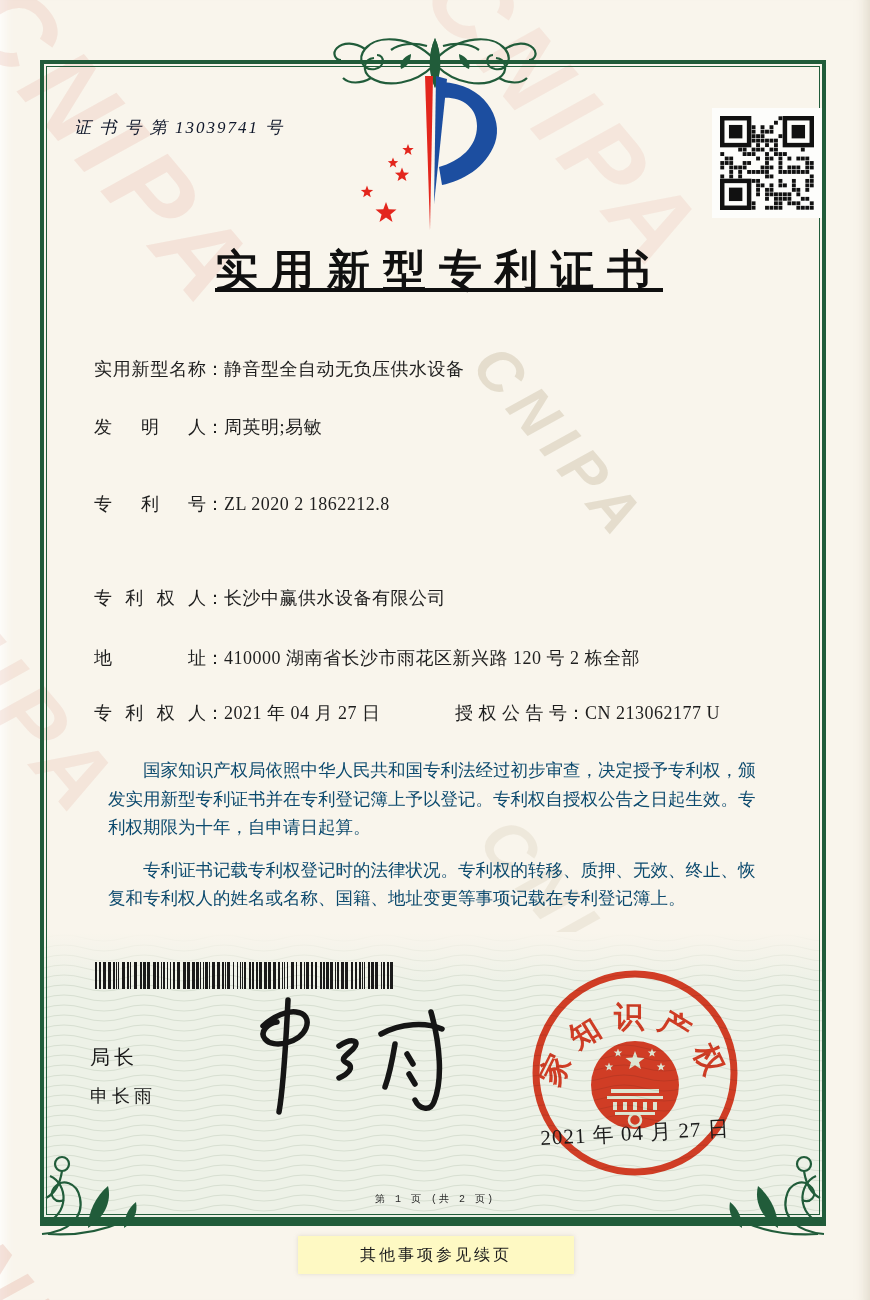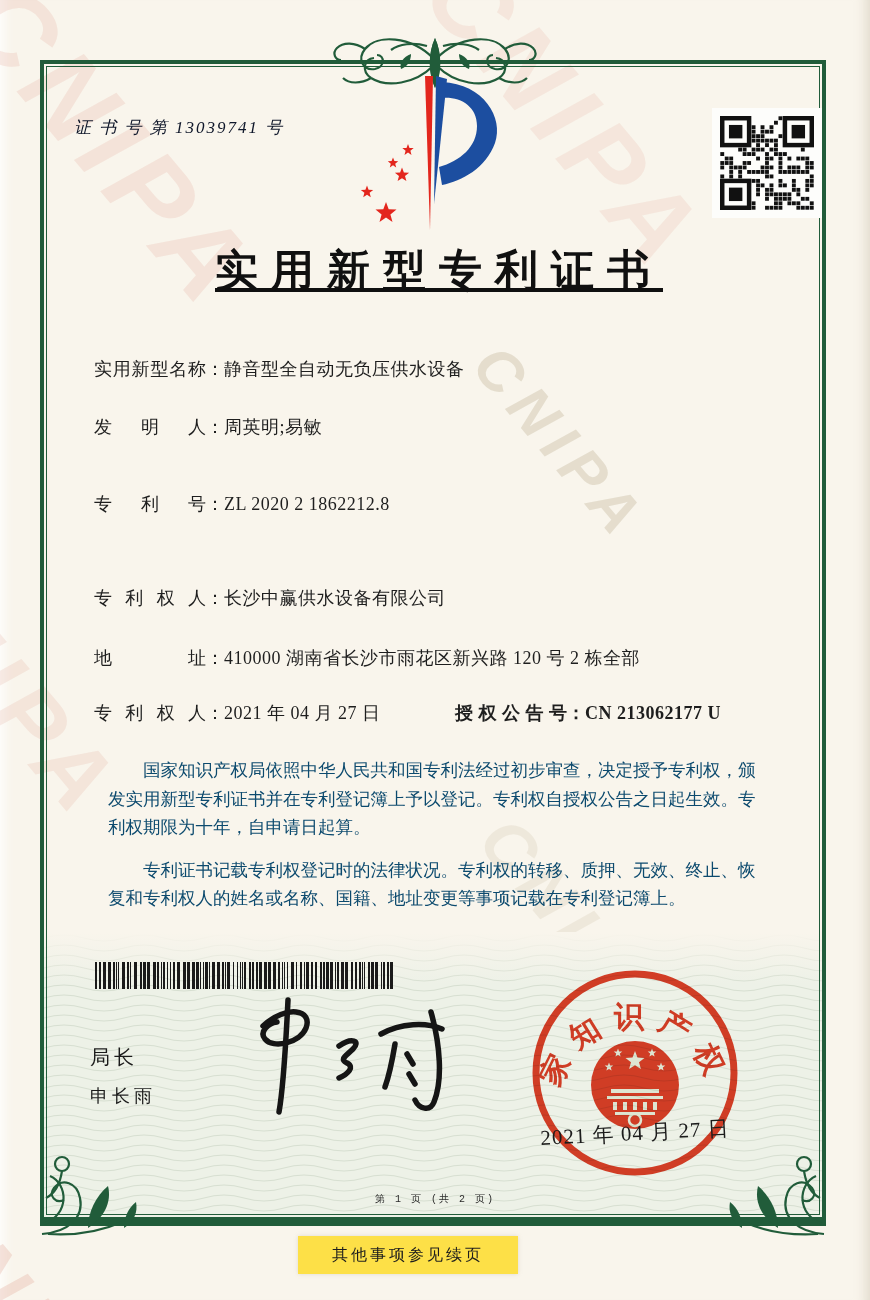--- a/index.html
+++ b/index.html
@@ -26,37 +26,37 @@
   .qr-box{position:absolute;left:712px;top:108px;width:110px;height:110px;background:#fdfdfb;}
   .qr-box svg{position:absolute;left:8px;top:8px;}
   .logo{position:absolute;left:350px;top:72px;}
   .title{position:absolute;left:4px;top:242px;width:100%;text-align:center;
          font-size:43px;font-weight:700;letter-spacing:13px;color:#101010;text-decoration:underline;}
   
   .field{position:absolute;left:94px;width:700px;font-size:18px;color:#1e1e1e;}
   .flabel{display:inline-block;width:112px;text-align:justify;text-align-last:justify;vertical-align:top;}
   .fcolon{display:inline-block;}
   .fvalue{display:inline-block;letter-spacing:.5px;}
-  .grant-no{position:absolute;left:361px;top:0;font-weight:bold;}
+  .grant-no{position:absolute;left:361px;top:0;}
   
   .body-text{position:absolute;left:94px;top:742px;width:686px;}
   .body-text p{margin:14px;text-indent:2em;font-size:17.5px;line-height:28.5px;color:#0c4a6e;}
   
   .barcode{position:absolute;left:95px;top:962px;}
   .director-title{position:absolute;left:90px;top:1044px;font-size:20px;letter-spacing:4px;color:#1a1a1a;
                   font-family:"Liberation Sans","DejaVu Sans",sans-serif;}
   .director-name{position:absolute;left:90px;top:1084px;font-size:18px;letter-spacing:4px;color:#1a1a1a;
                   font-family:"Liberation Sans","DejaVu Sans",sans-serif;text-align:center;}
   .signature{position:absolute;left:235px;top:992px;}
   .stamp{position:absolute;left:528px;top:966px;mix-blend-mode:multiply;opacity:.93;}
   .stamp-date{position:absolute;left:536px;top:1119px;width:198px;text-align:center;
               font-size:21px;letter-spacing:1px;color:#1c1c1c;transform:rotate(-3deg);}
   .page-info{position:absolute;left:0;top:1192px;width:100%;text-align:center;
              font-size:10px;letter-spacing:2px;color:#2a2a2a;font-family:Liberation Mono, monospace;}
-  .footer-box{position:absolute;left:298px;top:1236px;width:220px;height:38px;background:#fde047;
+  .footer-box{position:absolute;left:298px;top:1236px;width:276px;height:38px;background:#fef9c3;
               box-shadow:0 0 4px rgba(180,170,150,.35);}
   .footer-box span{display:block;text-align:center;line-height:38px;font-size:16px;letter-spacing:3px;color:#1d1d1d;}
   
   .orn{position:absolute;pointer-events:none;}
   .orn path,.orn circle{stroke:var(--green,#215c3a);fill:none;stroke-width:2.2;}
   .orn .leaf{fill:var(--green,#215c3a);stroke:none;}
   svg text{font-family:"Liberation Serif","DejaVu Serif",serif;}
 </style>
 </head>
 <body>

